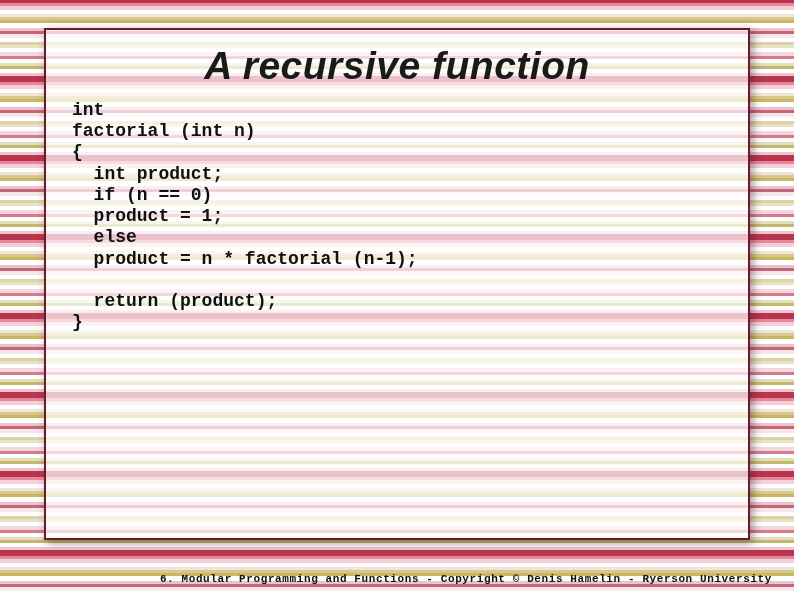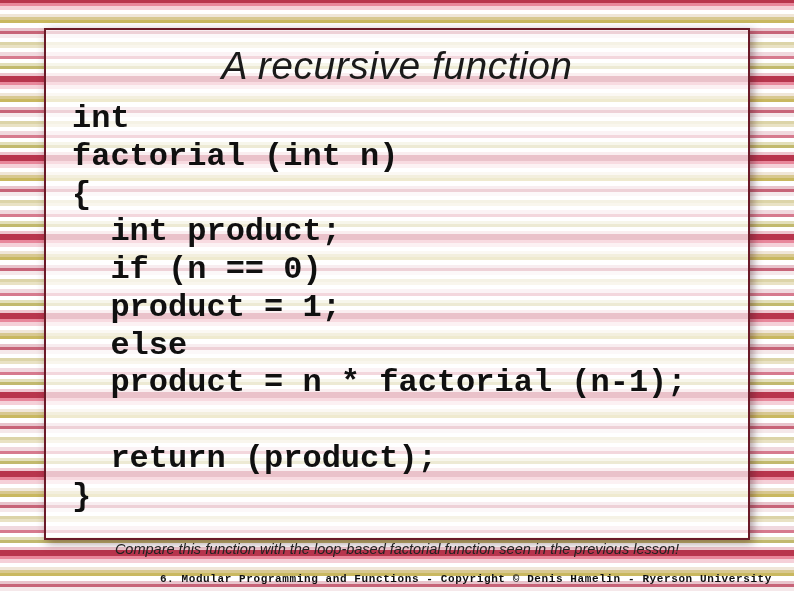--- a/index.html
+++ b/index.html
@@ -48,29 +48,29 @@
     width: 706px;
     height: 512px;
     background: rgba(255,255,255,0.70);
     border: 2px solid #6a1a28;
     box-shadow: 3px 3px 9px rgba(60,20,30,0.45);
     padding: 14px 24px 10px 24px;
   }
   .title {
     font-size: 39px;
     font-style: italic;
-    font-weight: normal;
+    font-weight: bold;
     color: #1a1a1a;
     text-align: center;
     margin-bottom: 12px;
     letter-spacing: 0.5px;
   }
   .code {
     font-family: "Courier New", Courier, monospace;
-    font-size: 32px;
+    font-size: 18px;
     font-weight: bold;
     color: #101010;
     line-height: 1.18;
     white-space: pre;
     margin-left: 2px;
   }
   .note {
     font-style: italic;
     font-size: 14.5px;
     color: #222;
@@ -99,16 +99,15 @@
 factorial (int n)
 {
   int product;
   if (n == 0)
   product = 1;
   else
   product = n * factorial (n-1);
 
   return (product);
 }</pre>
-  <div class="note">Compare this function with the loop-based factorial function seen in the previous lesson!</div>
 </div>
 
 <div class="footer">6. Modular Programming and Functions - Copyright © Denis Hamelin - Ryerson University</div>
 
 </body></html>

